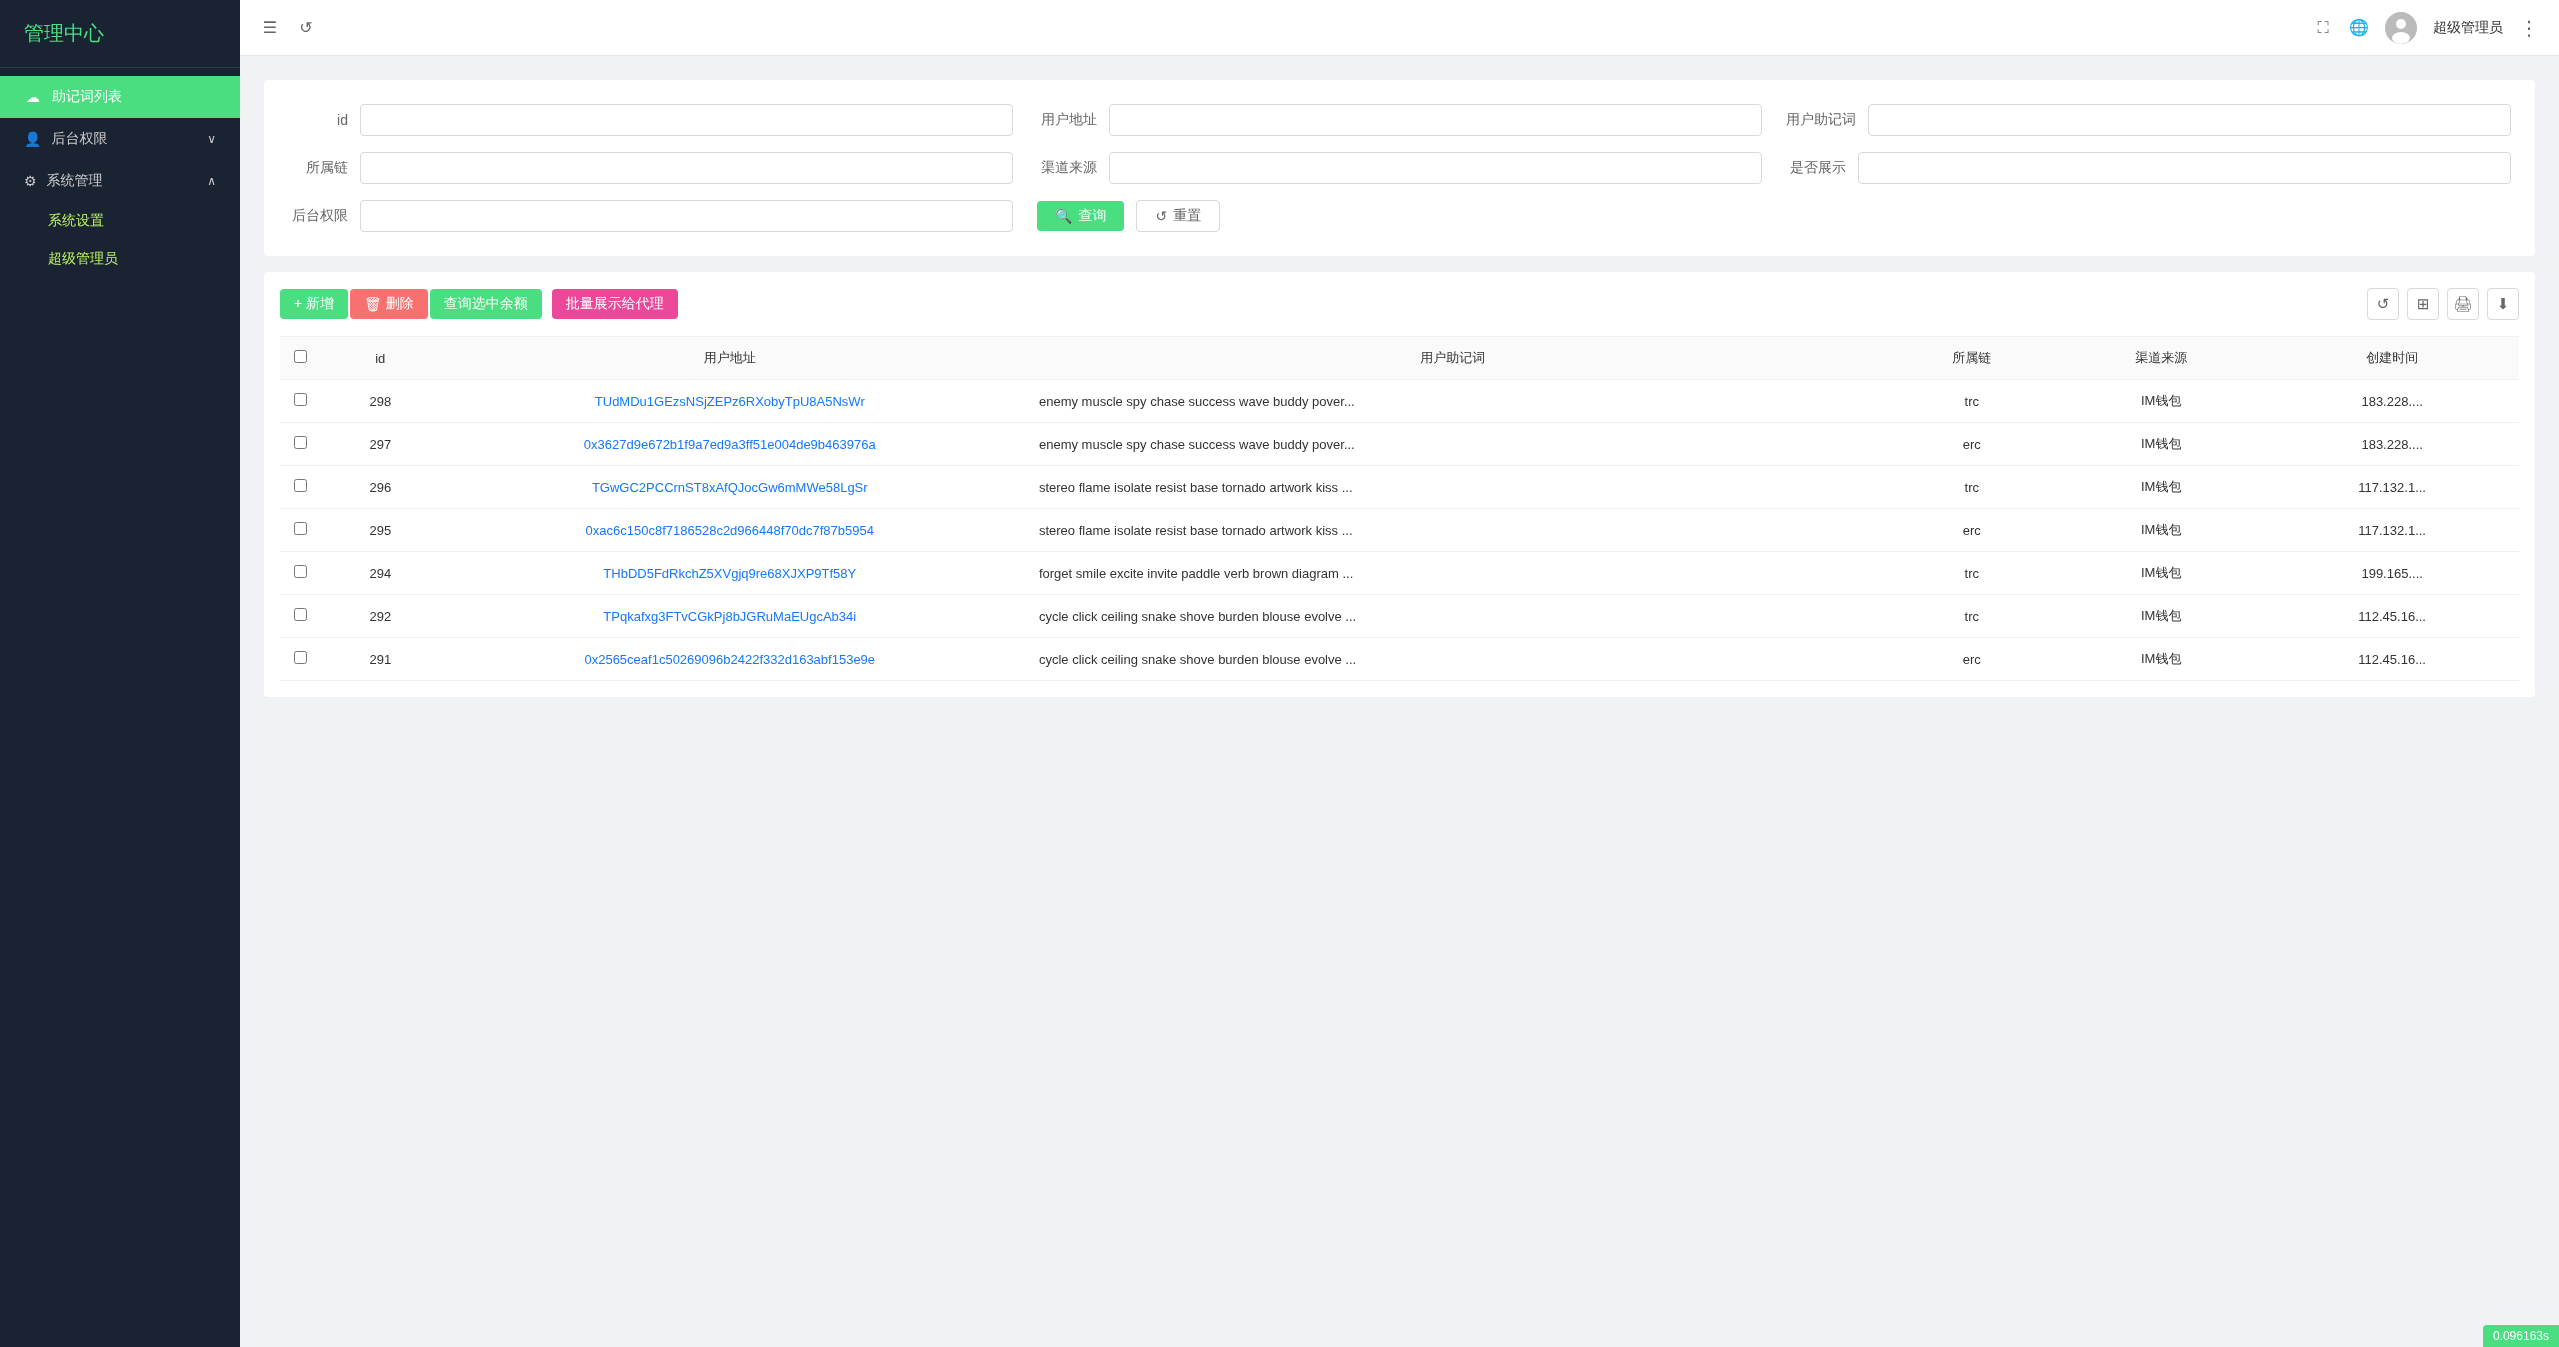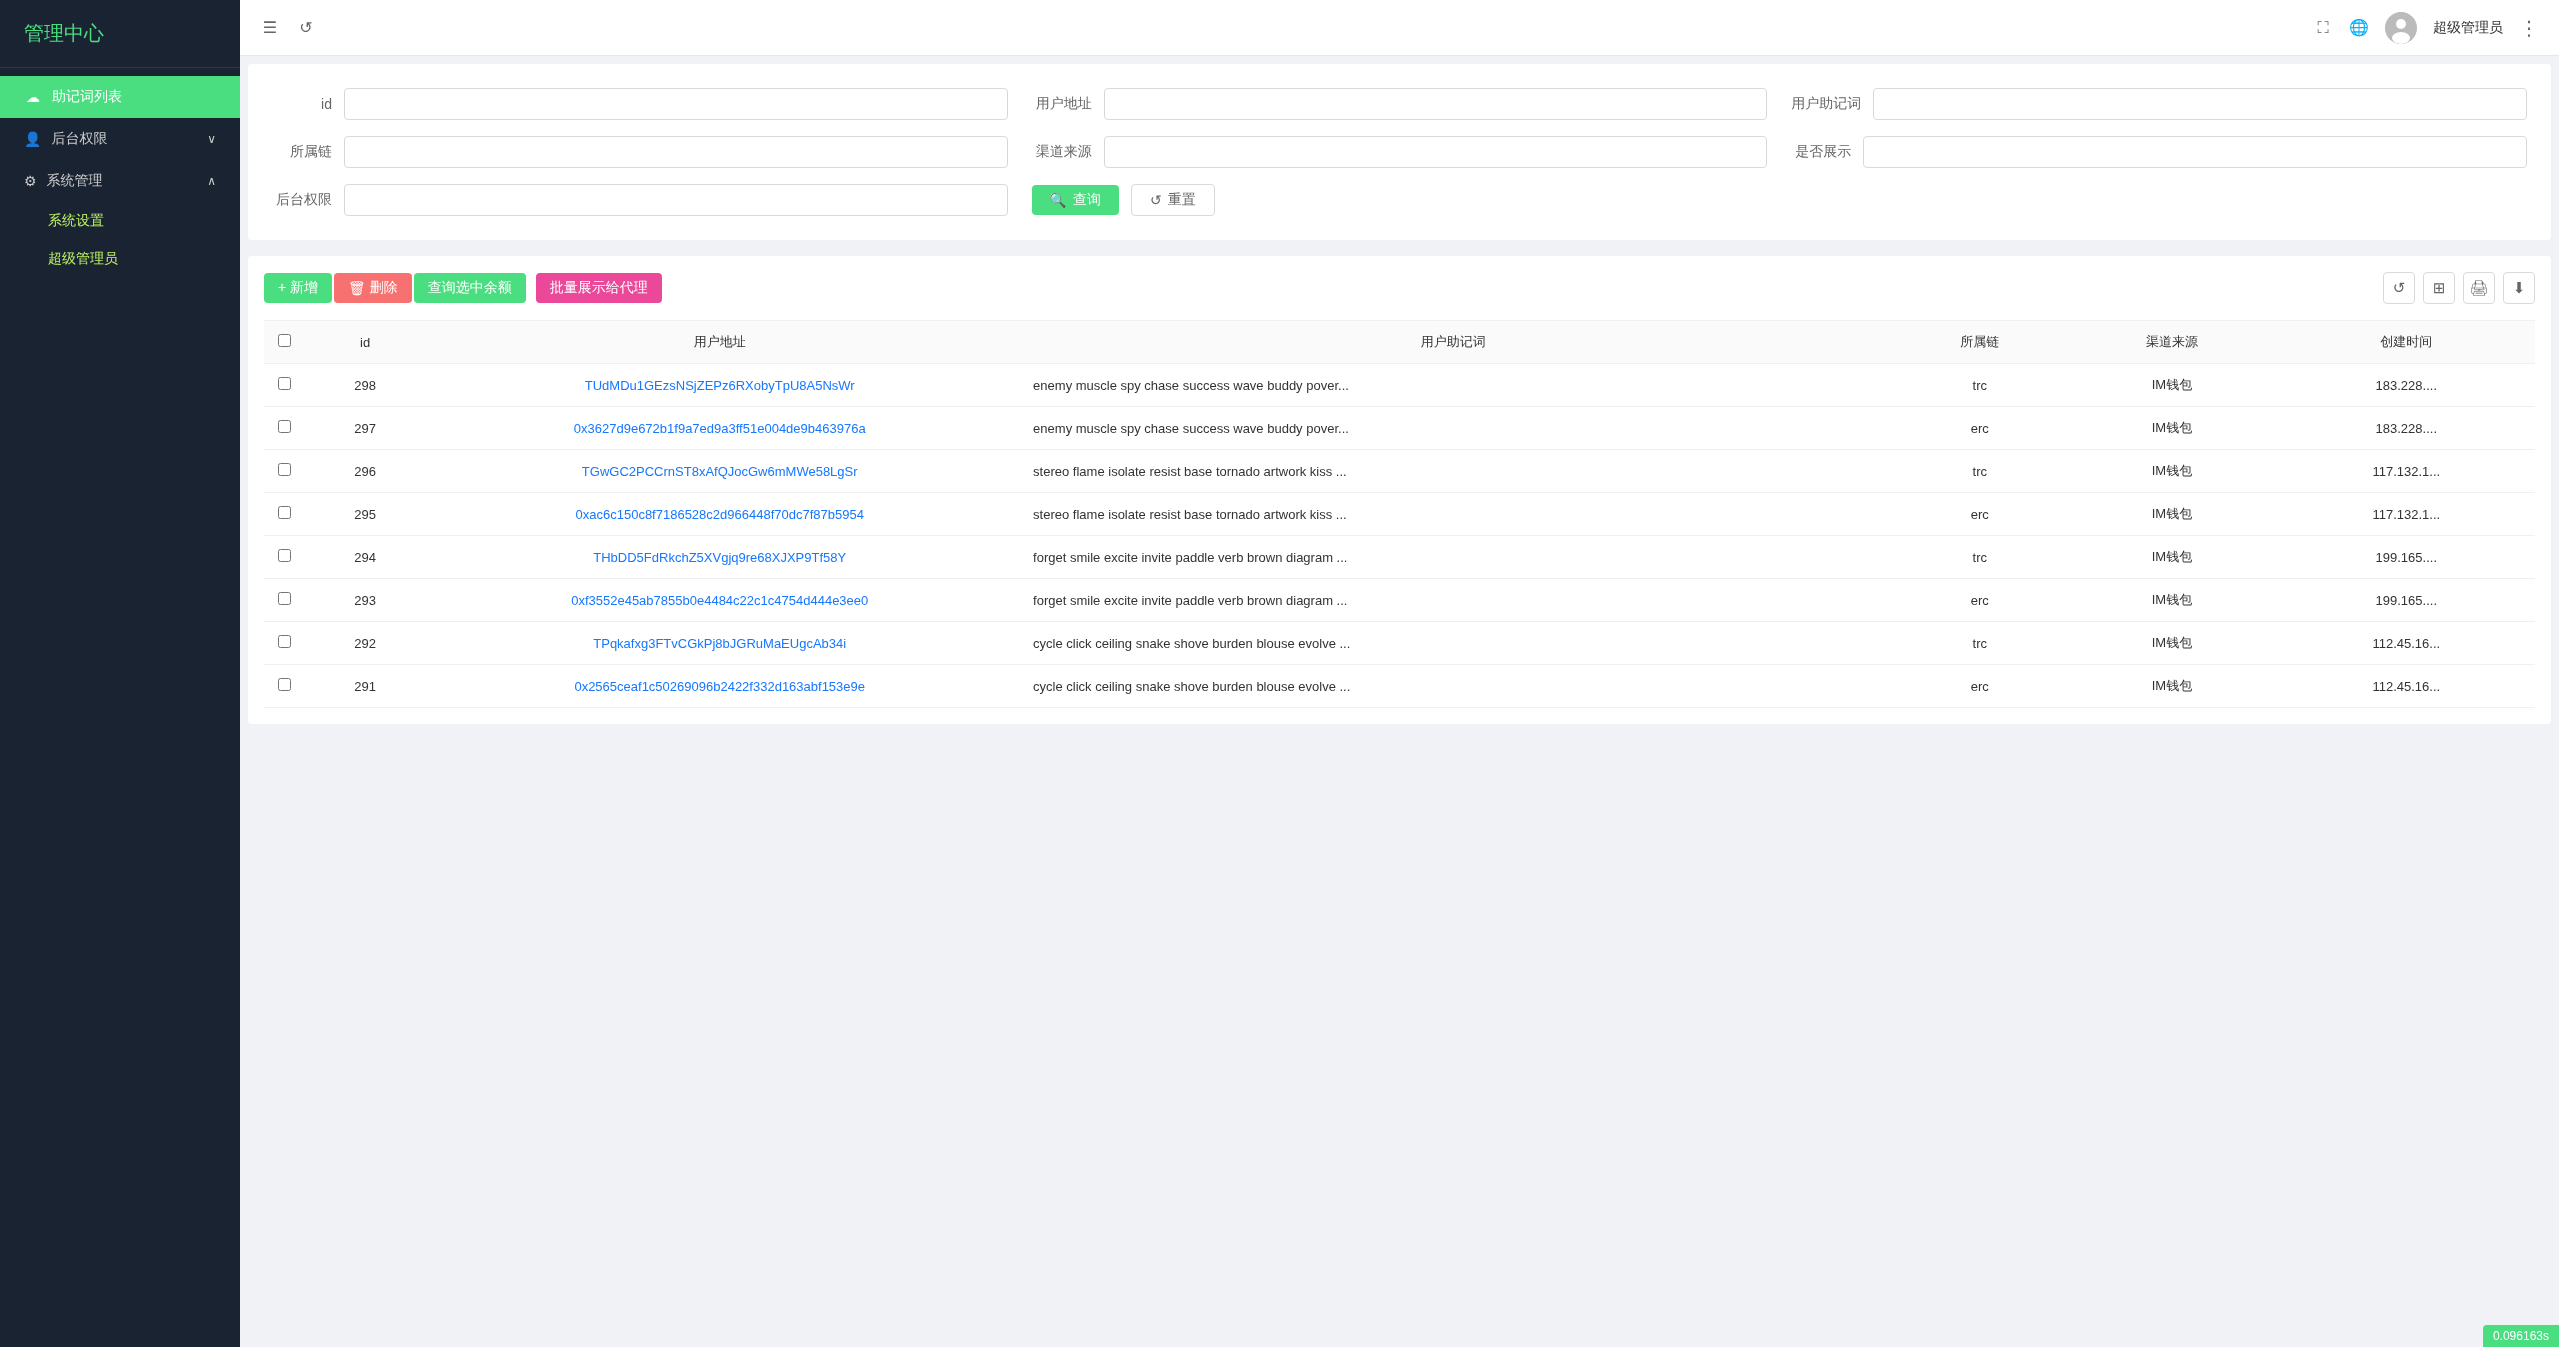--- a/index.html
+++ b/index.html
@@ -21,21 +21,21 @@
 
     
     .topbar { background: #fff; height: 56px; display: flex; align-items: center; padding: 0 20px; border-bottom: 1px solid #e8e8e8; gap: 16px; }
     .topbar-left { display: flex; align-items: center; gap: 16px; }
     .topbar-right { margin-left: auto; display: flex; align-items: center; gap: 16px; }
     .topbar-icon { width: 20px; height: 20px; cursor: pointer; color: #666; display: flex; align-items: center; justify-content: center; font-size: 16px; }
     .avatar { width: 32px; height: 32px; border-radius: 50%; background: #ccc; overflow: hidden; display: flex; align-items: center; justify-content: center; }
     .admin-name { color: #333; font-size: 14px; }
 
     
-    .content { flex: 1; overflow-y: auto; padding: 8px; }
+    .content { flex: 1; overflow-y: auto; padding: 24px; }
 
     
     .filter-card { background: #fff; border-radius: 4px; padding: 24px; margin-bottom: 16px; }
     .filter-grid { display: grid; grid-template-columns: 1fr 1fr 1fr; gap: 16px 24px; }
     .filter-row { display: flex; align-items: center; gap: 12px; }
     .filter-label { color: #666; font-size: 14px; min-width: 60px; text-align: right; flex-shrink: 0; }
     .filter-input { flex: 1; height: 32px; border: 1px solid #d9d9d9; border-radius: 4px; padding: 0 10px; font-size: 13px; outline: none; }
     .btn-search { background: #4ade80; border: none; color: #fff; padding: 6px 18px; border-radius: 4px; cursor: pointer; font-size: 14px; display: flex; align-items: center; gap: 6px; }
     .btn-reset { background: #fff; border: 1px solid #d9d9d9; color: #666; padding: 6px 18px; border-radius: 4px; cursor: pointer; font-size: 14px; display: flex; align-items: center; gap: 6px; }
 
@@ -271,33 +271,20 @@
       </td>
       <td style="max-width:300px;overflow:hidden;text-overflow:ellipsis;text-align:left;padding-left:20px;">forget smile excite invite paddle verb brown diagram ...</td>
       <td>trc</td>
       <td>IM钱包</td>
       <td>199.165....</td>
     </tr>
             <tr>
       <td class="checkbox-col">
         <input type="checkbox" style="">
       </td>
-      <td>293</td>
-      <td>
-        <span class="link-text">0xf3552e45ab7855b0e4484c22c1c4754d444e3ee0</span>
-      </td>
-      <td style="max-width:300px;overflow:hidden;text-overflow:ellipsis;text-align:left;padding-left:20px;">forget smile excite invite paddle verb brown diagram ...</td>
-      <td>erc</td>
-      <td>IM钱包</td>
-      <td>199.165....</td>
-    </tr>
-            <tr>
-      <td class="checkbox-col">
-        <input type="checkbox" style="">
-      </td>
       <td>292</td>
       <td>
         <span class="link-text">TPqkafxg3FTvCGkPj8bJGRuMaEUgcAb34i</span>
       </td>
       <td style="max-width:300px;overflow:hidden;text-overflow:ellipsis;text-align:left;padding-left:20px;">cycle click ceiling snake shove burden blouse evolve ...</td>
       <td>trc</td>
       <td>IM钱包</td>
       <td>112.45.16...</td>
     </tr>
             <tr>

